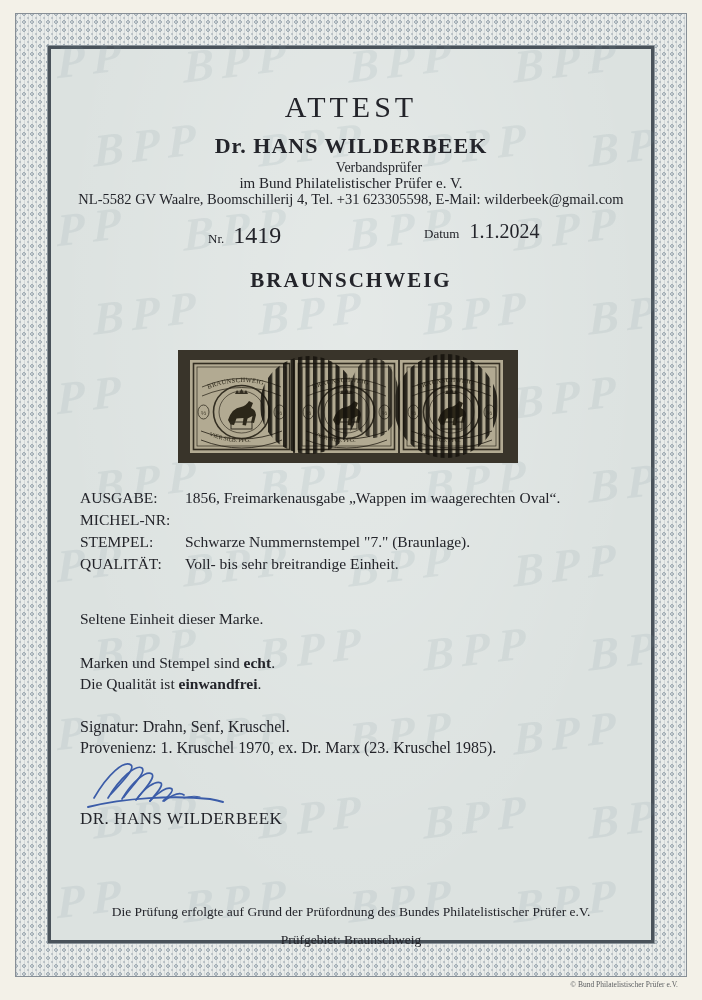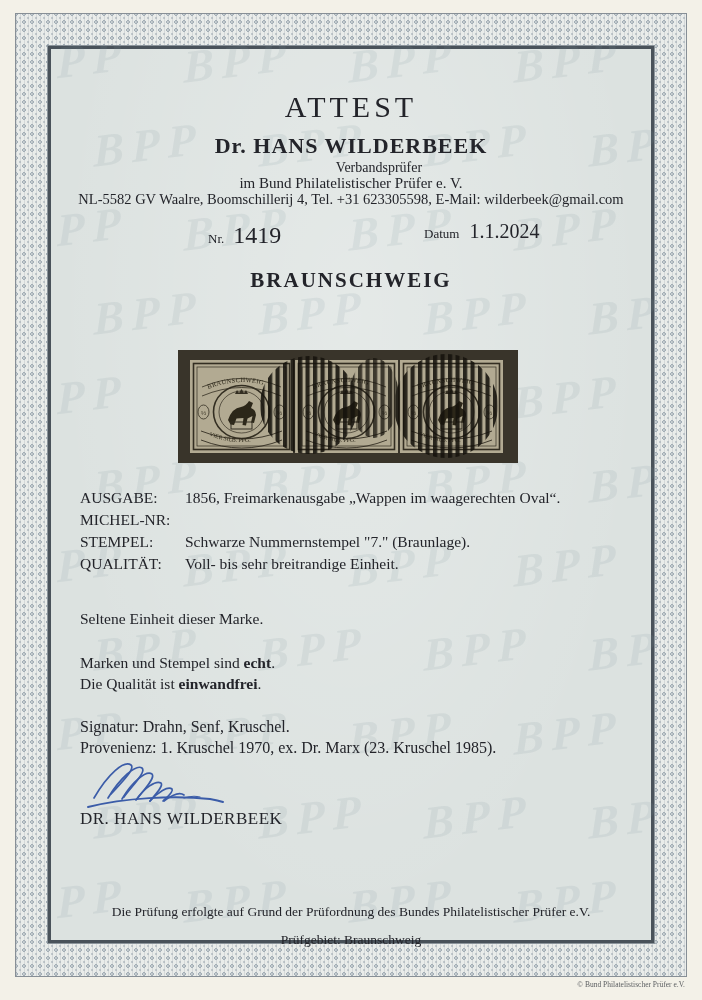--- a/index.html
+++ b/index.html
@@ -69,21 +69,21 @@
 
   .rarity-note{left:80px;top:610px;font-size:15.5px;}
   .genuine-block{left:80px;top:652px;font-size:15.5px;line-height:21px;}
   .signatur-block{left:80px;top:692px;font-size:16px;line-height:21px;margin-top:24px;}
 
   .signature-svg{left:84px;top:754px;}
   .signer-name{left:80px;top:809px;font-size:17px;letter-spacing:0.5px;}
 
   .pruefgebiet-line{top:932px;font-size:13.5px;}
   .legal-line{top:904px;font-size:13.5px;}
-  .copyright{top:980px;right:17px;font-size:7.5px;color:#5a5d60;}
+  .copyright{top:980px;right:24px;font-size:7.5px;color:#5a5d60;}
 </style>
 </head>
 <body>
 
 <div class="page">
 
   <div class="border-band"></div>
   <div class="cert-inner"></div>
   <div class="watermark-layer">
       <span class="wm" style="left: -30px; top: -12px;">BPP</span>

